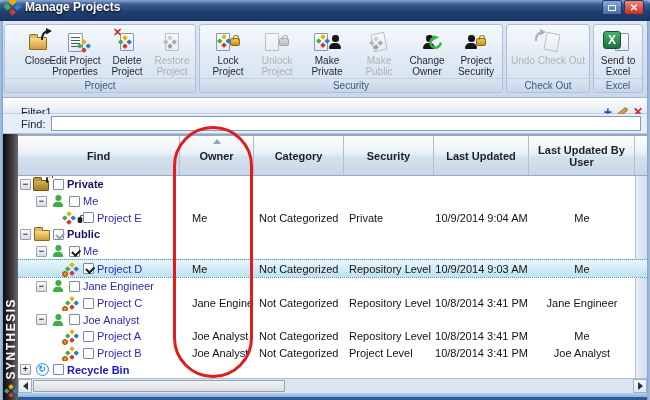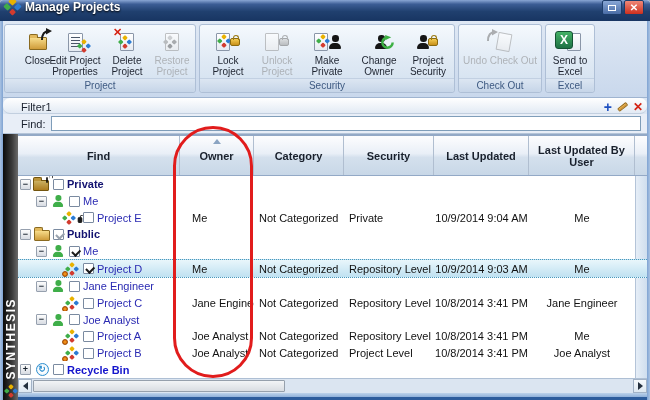--- a/index.html
+++ b/index.html
@@ -60,21 +60,21 @@
   .folder { display:inline-block; width:16px; height:11px; background:linear-gradient(#f7dc8a,#cf9c3a); border:1px solid #8a6a20; border-radius:1px; position:relative; margin-top:3px; flex:none; }
   .folder::before { content:""; position:absolute; top:-4px; left:-1px; width:7px; height:3px; background:#e2b95c; border:1px solid #8a6a20; border-bottom:none; border-radius:2px 2px 0 0; }
   .folder.dark { filter:brightness(.8) saturate(1.2); }
   .excel { display:inline-block; width:18px; height:18px; background:linear-gradient(#44b266,#1e7145); border:1px solid #145232; border-radius:3px; color:#fff; font-weight:bold; font-size:12px; line-height:16px; text-align:center; }
   .delx { color:#d42314; font-weight:bold; font-size:11px; text-shadow:0 0 2px #fff; }
   .recycle { display:inline-block; width:13px; height:13px; border-radius:50%; background:radial-gradient(#ffffff 40%,#d5e8f6); border:1.5px solid #2e8fd0; color:#2e8fd0; font-size:9px; line-height:10px; text-align:center; font-weight:bold; flex:none; }
 
   
   .filterbar { position:absolute; left:3px; right:3px; top:98px; height:16px;
     background:linear-gradient(#ffffff,#e2eaf4); border-bottom:1px solid #c2cfdf;
-    display:flex; align-items:flex-end; font-size:11px; color:#1c2330; padding:8px 4px 0 18px;border-radius:7px; }
+    display:flex; align-items:flex-start; font-size:11px; color:#1c2330; padding:8px 4px 0 18px; }
   .filterbar .ficons { margin-left:auto; display:flex; align-items:center; gap:5px; }
   .chev { width:0; height:0; border-left:4px solid transparent; border-right:4px solid transparent; border-top:5px solid #7c8 da0; border-top-color:#7c8da0; }
   .fplus { color:#1d4fc0; font-weight:bold; font-size:14px; line-height:12px; }
   .fpencil { width:11px; height:3.5px; background:linear-gradient(#f4bc4e,#c9821e); transform:rotate(-38deg); border-radius:1px; border:0.5px solid #9a6a14; }
   .fx { color:#d42314; font-weight:bold; font-size:12px; line-height:12px; }
   .findbar { position:absolute; left:3px; right:3px; top:114px; height:20px; background:#e8eef7;
     border-bottom:1px solid #b4c4d8; display:flex; align-items:center; font-size:11px; color:#1c2330; padding:0 6px 0 18px; }
   .findbar input { margin-left:6px; flex:1; height:15px; border:1px solid #7f9db9; font-size:11px; padding:0 3px; font-family:"Liberation Sans",sans-serif; }
 
   
@@ -208,20 +208,27 @@
             <span class="blabel">Unlock Project</span>
           </div>
           <div class="rbtn" style="width: 56px;">
             <span class="icon24">
               <span class="page"></span>
               <span class="ov" style="left:7px;top:4px"><span class="pinwheel small"><i class="q1"></i><i class="q2"></i><i class="q3"></i><i class="q4"></i></span></span>
               <span class="ov person" style="right:-1px;bottom:0"></span>
             </span>
             <span class="blabel">Make Private</span>
           </div>
+          <div class="rbtn disabled" style="width: 48px;">
+            <span class="icon24">
+              <span class="page" style="transform:rotate(-12deg)"></span>
+              <span class="ov" style="left:8px;top:6px"><span class="pinwheel small"><i class="q1"></i><i class="q2"></i><i class="q3"></i><i class="q4"></i></span></span>
+            </span>
+            <span class="blabel">Make Public</span>
+          </div>
           <div class="rbtn" style="width: 48px;">
             <span class="icon24">
               <span class="person" style="margin-right:-4px"></span>
               <span class="ov" style="right:0;bottom:2px"><svg width="15" height="15" viewBox="0 0 16 16">
                   <path d="M13.5 8 A5.5 5.5 0 1 1 8 2.5" fill="none" stroke="#3cb043" stroke-width="2.6"></path>
                   <path d="M5.5 0 L12 2.5 L5.5 5.5 Z" fill="#3cb043"></path>
                 </svg></span>
             </span>
             <span class="blabel">Change Owner</span>
           </div>

